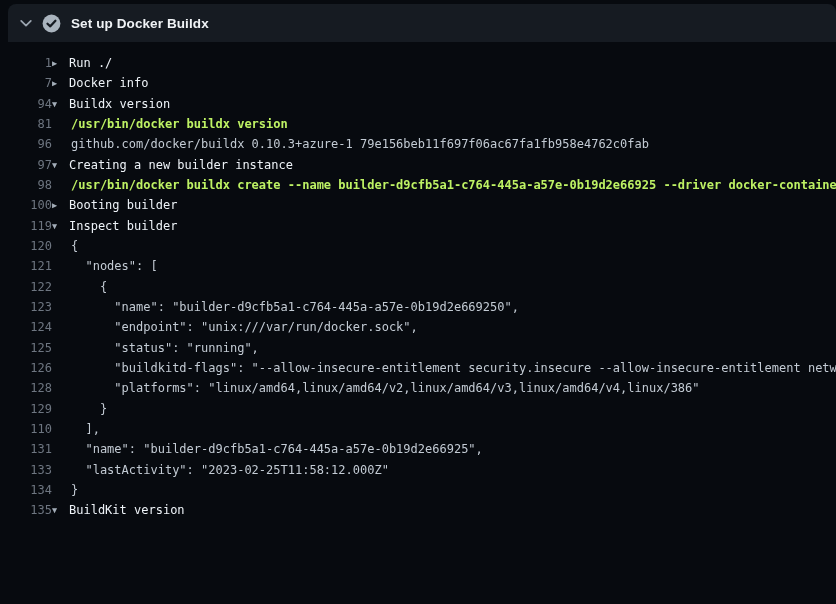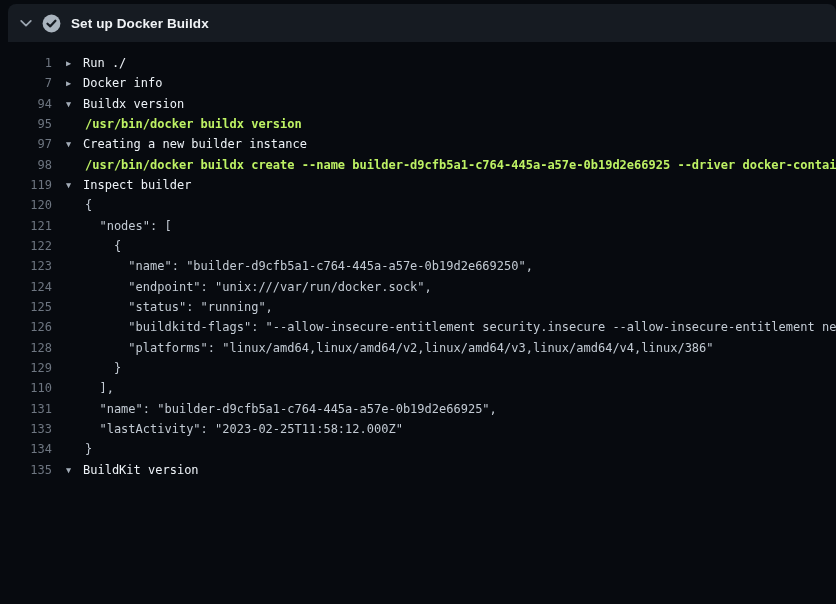--- a/index.html
+++ b/index.html
@@ -11,21 +11,21 @@
   }
   .chev{width:16px;height:16px;display:flex;align-items:center;justify-content:center;}
   .statusico{width:19px;height:19px;margin-left:8px;display:flex;align-items:center;justify-content:center;}
   .step-title{
     margin-left:10px;color:#f0f3f6;font-family:"Liberation Sans",sans-serif;
     font-size:13.5px;font-weight:600;letter-spacing:.1px;
   }
   .log{margin-top:11px;}
   .row{height:20.33px;line-height:20.33px;display:flex;font-size:12px;white-space:pre;}
   .ln{width:52px;flex:0 0 52px;text-align:right;color:#6e7681;cursor:pointer;}
-  .content{margin-left:14px;flex:1;overflow:hidden;white-space:pre;}
+  .content{flex:1;overflow:hidden;white-space:pre;}
   .arrow{display:inline-block;width:17px;font-size:8.5px;color:#a3adb8;vertical-align:1px;}
   .txt-group{color:#eef3f8;cursor:pointer;}
   .txt-command{color:#bef264;font-weight:bold;padding-left:19px;display:inline-block;}
   .txt-output{color:#c3cbd4;padding-left:19px;display:inline-block;}
 </style>
 </head>
 <body>
 
 <div class="step-header">
   <span class="chev">
@@ -52,36 +52,44 @@
     <span class="ln">7</span>
     <span class="content grp"><span class="arrow">▶</span><span class="txt-group">Docker info</span></span>
   </div>
 
   <div class="row">
     <span class="ln">94</span>
     <span class="content grp"><span class="arrow">▼</span><span class="txt-group">Buildx version</span></span>
   </div>
 
   <div class="row">
-    <span class="ln">95</span>
+    <span class="ln">81</span>
     <span class="content"><span class="txt-command">/usr/bin/docker buildx version</span></span>
   </div>
 
+  <div class="row">
+    <span class="ln">96</span>
+    <span class="content"><span class="txt-output">github.com/docker/buildx 0.10.3+azure-1 79e156beb11f697f06ac67fa1fb958e4762c0fab</span></span>
+  </div>
 
   <div class="row">
     <span class="ln">97</span>
     <span class="content grp"><span class="arrow">▼</span><span class="txt-group">Creating a new builder instance</span></span>
   </div>
 
   <div class="row">
     <span class="ln">98</span>
     <span class="content"><span class="txt-command">/usr/bin/docker buildx create --name builder-d9cfb5a1-c764-445a-a57e-0b19d2e66925 --driver docker-container</span></span>
   </div>
 
 
+  <div class="row">
+    <span class="ln">100</span>
+    <span class="content grp"><span class="arrow">▶</span><span class="txt-group">Booting builder</span></span>
+  </div>
 
   <div class="row">
     <span class="ln">119</span>
     <span class="content grp"><span class="arrow">▼</span><span class="txt-group">Inspect builder</span></span>
   </div>
 
   <div class="row">
     <span class="ln">120</span>
     <span class="content"><span class="txt-output">{</span></span>
   </div>

